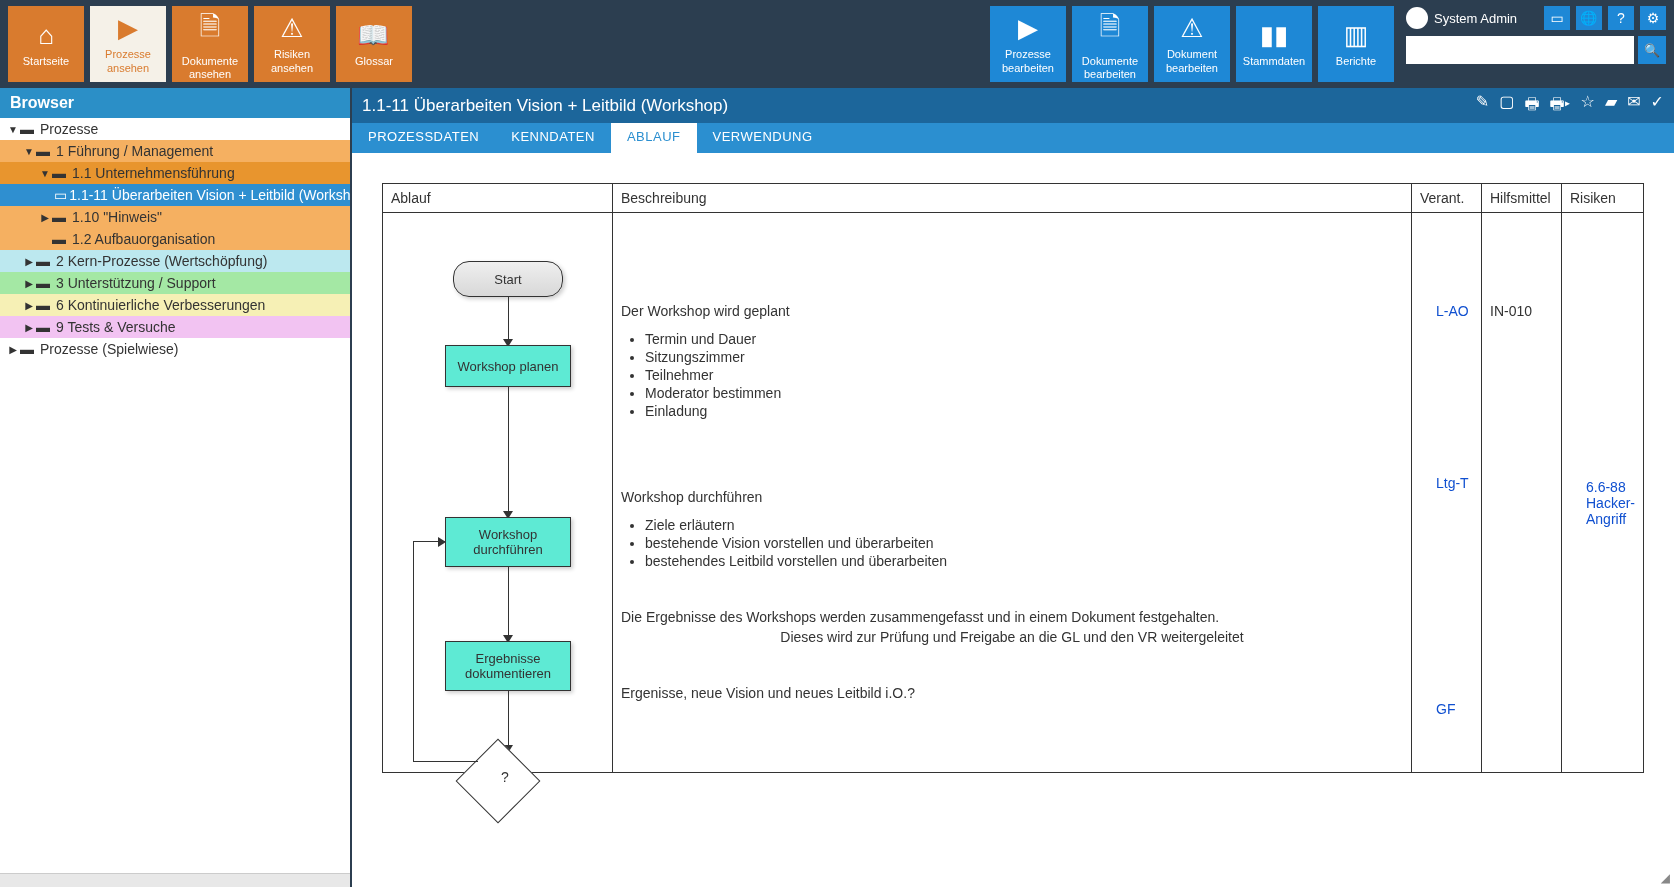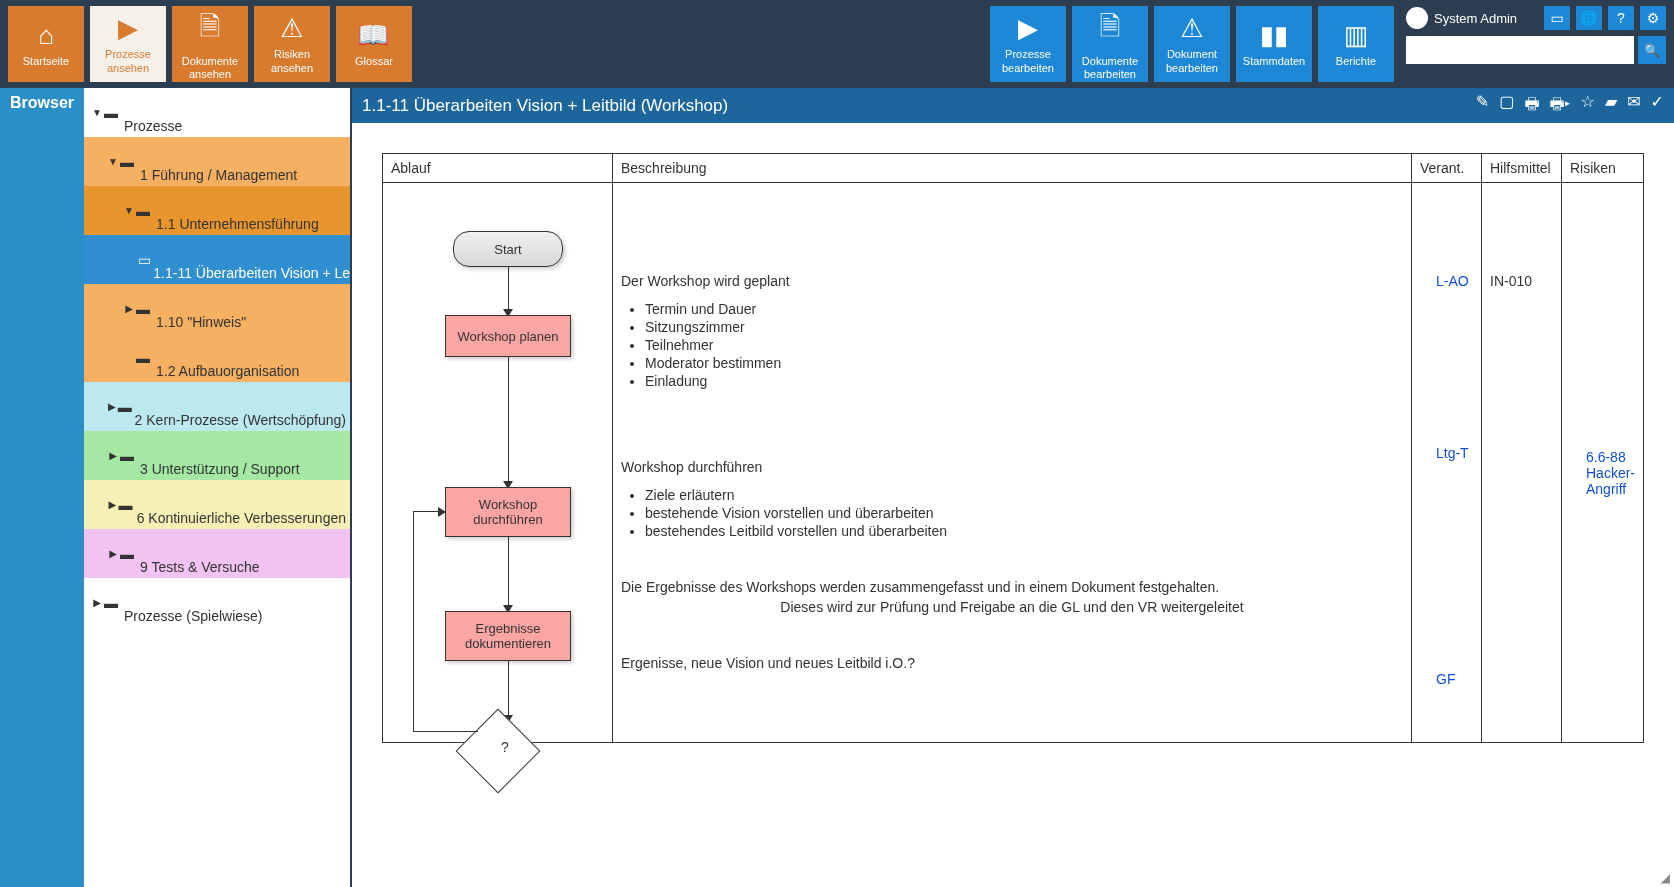--- a/index.html
+++ b/index.html
@@ -20,29 +20,29 @@
 .user-row { display: flex; align-items: center; gap: 6px; }
 .user-row .avatar { width: 22px; height: 22px; border-radius: 50%; background: #fff; display:flex; align-items:center; justify-content:center; font-size:14px;}
 .user-row .uname { flex: 1; }
 .small-btn { width: 26px; height: 24px; background: #1e88d6; color: #fff; display: flex; align-items: center; justify-content: center; cursor: pointer; font-size: 14px; }
 .search-row { display: flex; gap: 4px; }
 .search-row input { flex: 1; height: 28px; border: none; padding: 0 6px; font-size: 13px; }
 .search-row .sbtn { width: 28px; height: 28px; background: #1e88d6; color: #fff; display: flex; align-items: center; justify-content: center; cursor: pointer; }
 
 
 .main { display: flex; height: calc(100vh - 88px); }
-.sidebar { width: 352px; background: #fff; display: flex; flex-direction: row; border-right: 2px solid #2c3e50;}
+.sidebar { width: 352px; background: #fff; display: flex; flex-direction: column; border-right: 2px solid #2c3e50;}
 .sidebar-header { background: #2b8fc7; color: #fff; padding: 6px 10px; font-size: 16px; font-weight: 600; }
 .tree { flex: 1; overflow: auto; font-size: 14px; }
 .tree ul { list-style: none; }
 .tree li { white-space: nowrap; }
 .tree .row { display: flex; align-items: center; padding: 3px 4px; cursor: pointer; }
 .tree .arrow { width: 14px; display: inline-block; text-align:center; font-size: 10px; color:#333;}
 .tree .ficon { width: 18px; display: inline-block; }
-.tree .lbl { padding-left: 2px; margin-top: 27px; }
+.tree .lbl { padding-left: 2px; }
 .tree .indent-0 { padding-left: 6px; }
 .tree .indent-1 { padding-left: 22px; }
 .tree .indent-2 { padding-left: 38px; }
 .tree .indent-3 { padding-left: 54px; }
 .tree .bg-orange { background: #f5b061; }
 .tree .bg-orange-dark { background: #e8952e; }
 .tree .bg-orange-sel { background: #2f8fd0; color: #fff; }
 .tree .bg-cyan { background: #bce8ef; }
 .tree .bg-green { background: #a4e8a4; }
 .tree .bg-yellow { background: #f6f0b5; }
@@ -68,21 +68,21 @@
 .ptable th { font-weight: normal; background: #fff; }
 .flowcell { width: 230px; position: relative; height: 560px; border-bottom: none !important;}
 .desccell { vertical-align: top; border-bottom: none !important;}
 .vcell { width: 70px; border-bottom: none !important;}
 .hcell { width: 80px; border-bottom: none !important;}
 .rcell { width: 80px; border-bottom: none !important;}
 .link { color: #1050d0; cursor: pointer; margin-left: 16px; }
 
 
 .flow { position: absolute; top: 8px; left: 0; width: 100%; height: 100%; }
-.fshape { position: absolute; background: #fca5a5; border: 1px solid #333; display: flex; align-items: center; justify-content: center; text-align: center; font-size: 13px; padding: 4px; box-shadow: 2px 2px 4px rgba(0,0,0,0.2); }
+.fshape { position: absolute; background: #5eead4; border: 1px solid #333; display: flex; align-items: center; justify-content: center; text-align: center; font-size: 13px; padding: 4px; box-shadow: 2px 2px 4px rgba(0,0,0,0.2); }
 .fshape.start { border-radius: 16px; background: linear-gradient(#efefef,#d8d8d8); }
 .vline { position: absolute; width: 1px; background: #333; left: 50%; }
 .diamond { position: absolute; width: 60px; height: 60px; border: 1px solid #333; transform: rotate(45deg); background:#fff; left: 50%; margin-left:-30px;}
 .arrowhead { position: absolute; width: 0; height: 0; border-left: 5px solid transparent; border-right: 5px solid transparent; border-top: 8px solid #333; }
 
 .desc-block { margin-bottom: 40px; }
 .desc-block .dtitle { margin-bottom: 12px; }
 .desc-block ul { margin-left: 24px; }
 .desc-block li { margin: 2px 0; }
 
@@ -250,20 +250,26 @@
         <span>▢</span>
         <span>🖶</span>
         <span>🖶▸</span>
         <span>☆</span>
         <span>▰</span>
         <span>✉</span>
         <span>✓</span>
       </div>
     </div>
 
+    <div class="tabbar">
+      <div class="tab">PROZESSDATEN</div>
+      <div class="tab">KENNDATEN</div>
+      <div class="tab active">ABLAUF</div>
+      <div class="tab">VERWENDUNG</div>
+    </div>
 
     <div class="content-body">
       <table class="ptable">
         <thead>
           <tr>
             <th>Ablauf</th>
             <th>Beschreibung</th>
             <th>Verant.</th>
             <th>Hilfsmittel</th>
             <th>Risiken</th>

